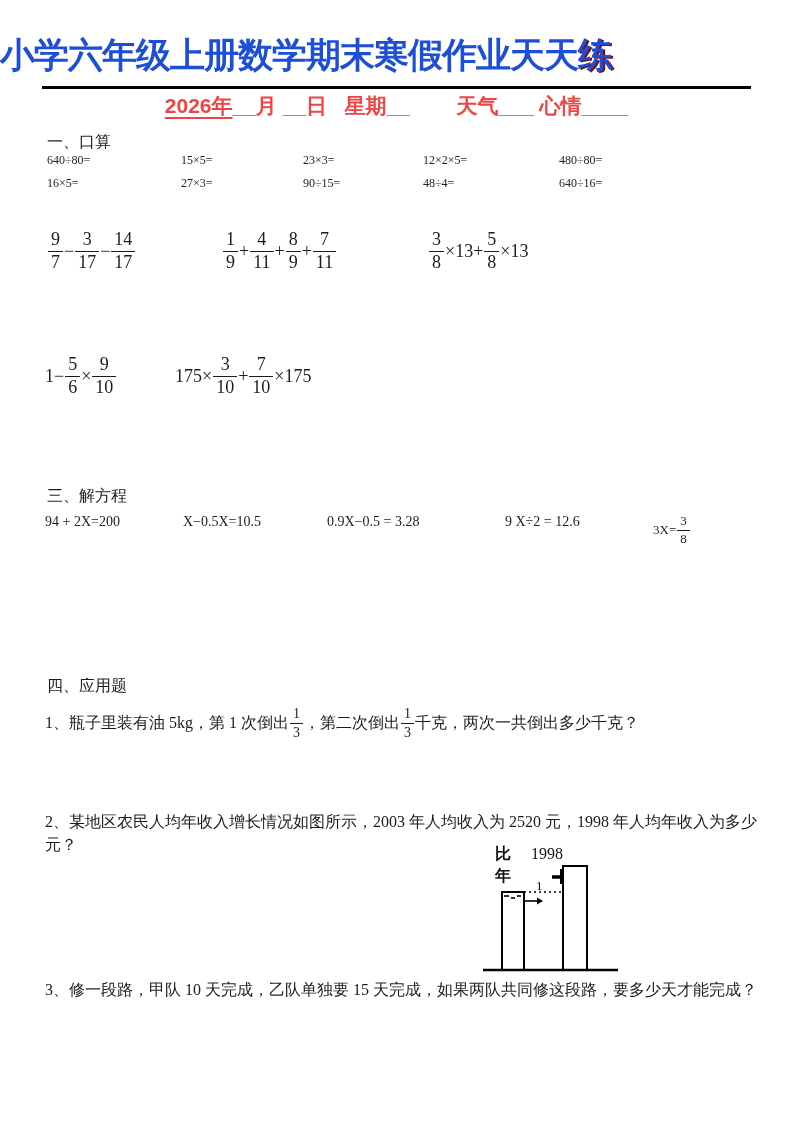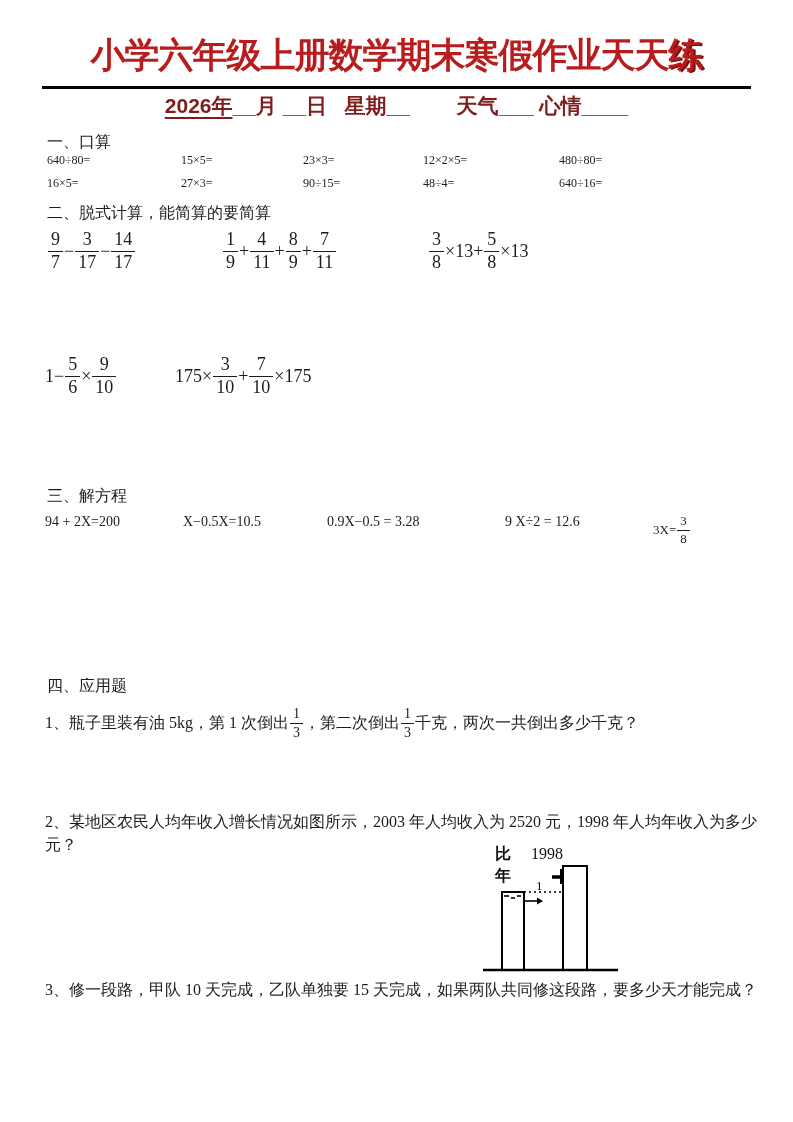--- a/index.html
+++ b/index.html
@@ -4,32 +4,32 @@
 <style>
   html,body { margin:0; padding:0; background:#e8e8e8; }
   .page {
     position:relative; width:793px; height:1122px; margin:0 auto;
     background:#ffffff; overflow:hidden;
     font-family:"Liberation Serif","DejaVu Serif",serif; color:#1c1c1c;
   }
   .abs { position:absolute; }
 
   .title {
-    top:34px; left:0; width:100%; text-align:center;
+    top:34px; left:0; width:100%; text-align:left;
     font-weight:bold; font-size:35px; line-height:1.25;
-    color:#b91c1c; letter-spacing:-1px;
+    color:#1d4ed8; letter-spacing:-1px;
   }
   .title .last { text-shadow:2px 1px 0 #7a0c0c; }
 
   .rule { top:86px; left:42px; width:709px; height:3px; background:#000; }
 
   .dateline {
     top:92px; left:0; width:100%; text-align:center;
     font-family:"Liberation Sans","DejaVu Sans",sans-serif;
-    font-weight:bold; font-size:21px; white-space:pre; color:#7f1d1d;
+    font-weight:bold; font-size:21px; white-space:pre; color:#ef4444;
   }
   .dateline .year { text-decoration:underline; text-underline-offset:4px; }
 
   .sec { font-size:16px; white-space:pre; }
 
   .calcrow { left:47px; width:707px; display:flex; font-size:12px; white-space:pre; }
   .calcrow .c1 { width:134px; } .calcrow .c2 { width:122px; }
   .calcrow .c3 { width:120px; } .calcrow .c4 { width:136px; }
   .calcrow .c5 { flex:1; }
 
@@ -69,21 +69,20 @@
     <span class="c5">480÷80=</span>
   </div>
   <div class="abs calcrow" style="top:176px;">
     <span class="c1">16×5=</span>
     <span class="c2">27×3=</span>
     <span class="c3">90÷15=</span>
     <span class="c4">48÷4=</span>
     <span class="c5">640÷16=</span>
   </div>
 
-  <div class="abs sec" style="left:47px; top:203px;">二、脱式计算，能简算的要简算</div>
 
   <div class="abs expr" style="left:47px; top:227px; height:48px;">
     <span class="fr"><span class="n">9</span><span class="d">7</span></span>
     <span>−</span>
     <span class="fr"><span class="n">3</span><span class="d">17</span></span>
     <span>−</span>
     <span class="fr"><span class="n">14</span><span class="d">17</span></span>
   </div>
 
   <div class="abs expr" style="left:222px; top:227px; height:48px;">

